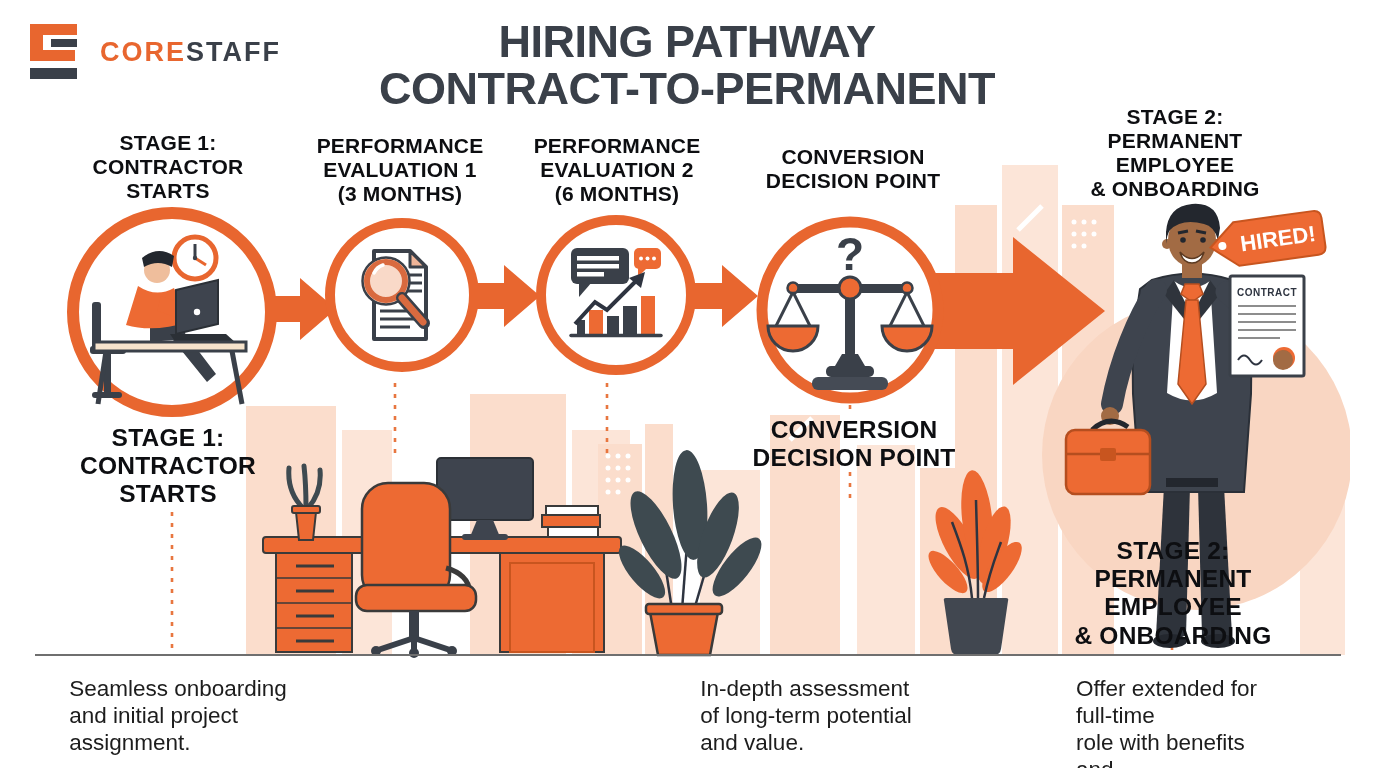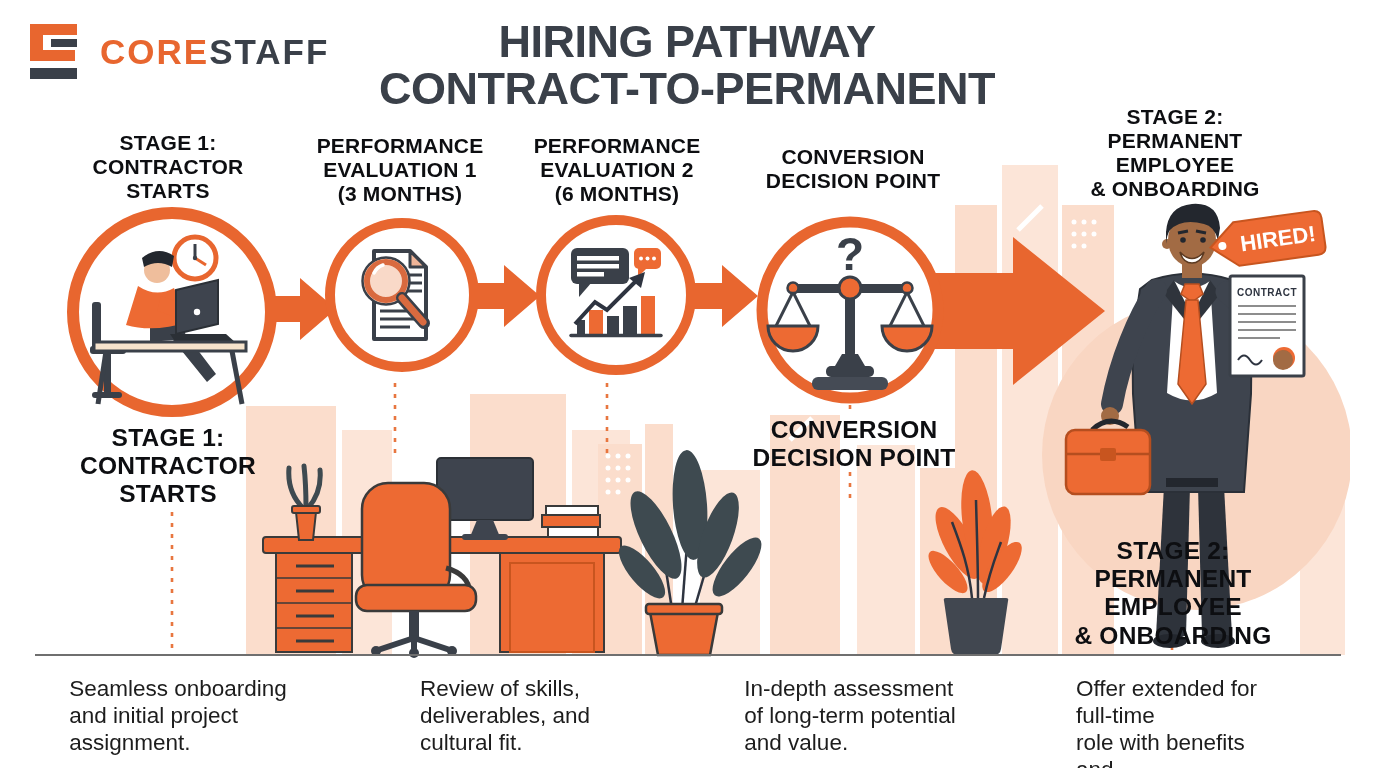--- a/index.html
+++ b/index.html
@@ -5,21 +5,21 @@
   html,body{margin:0;padding:0;background:#e8e8e8;font-family:"Liberation Sans",sans-serif;}
   .canvas{position:relative;width:1376px;height:768px;background:#ffffff;overflow:hidden;margin:0 auto;}
   .abs{position:absolute;}
   .cx{transform:translateX(-50%);}
   .pre{white-space:pre-line;}
   .toplabel{font-weight:700;font-size:21px;line-height:1.15;text-align:center;color:#0d0e11;letter-spacing:.2px;}
   .midlabel{font-weight:700;font-size:24.5px;line-height:1.15;text-align:center;color:#0d0e11;letter-spacing:.2px;}
   .desc{font-weight:400;font-size:22.5px;line-height:1.2;text-align:left;color:#1d1d1d;}
   .title{font-weight:800;font-size:45px;line-height:1.05;text-align:center;color:#3a4049;letter-spacing:-.5px;}
   .logo-wrap{display:flex;align-items:center;gap:12px;}
-  .logo-text{font-size:35px;font-weight:700;letter-spacing:2px;white-space:nowrap;text-align:right;}
+  .logo-text{font-size:27px;font-weight:700;letter-spacing:2px;white-space:nowrap;text-align:right;}
   .logo-core{color:#e8662f;}
   .logo-staff{color:#3a4049;}
 </style>
 </head>
 <body>
 
 <div class="canvas">
 
   <svg class="abs" style="left:0;top:0;" width="1376" height="768" viewBox="0 0 1376 768">
 
@@ -359,23 +359,20 @@
 STARTS</div>
   <div class="abs midlabel cx pre" style="left:854px;top:416px;">CONVERSION
 DECISION POINT</div>
   <div class="abs midlabel cx pre" style="left:1173px;top:537px;">STAGE 2:
 PERMANENT EMPLOYEE
 &amp; ONBOARDING</div>
 
   <div class="abs desc cx pre" style="left:178px;top:675px;">Seamless onboarding
 and initial project
 assignment.</div>
-  <div class="abs desc cx pre" style="left:505px;top:675px;">Review of skills,
-deliverables, and
-cultural fit.</div>
-  <div class="abs desc cx pre" style="left:850px;top:675px;">In-depth assessment
+  <div class="abs desc cx pre" style="left:806px;top:675px;">In-depth assessment
 of long-term potential
 and value.</div>
   <div class="abs desc cx pre" style="left:1176px;top:675px;">Offer extended for full-time
 role with benefits and
 growth opportunities.</div>
 
 </div>
 
 </body></html>

